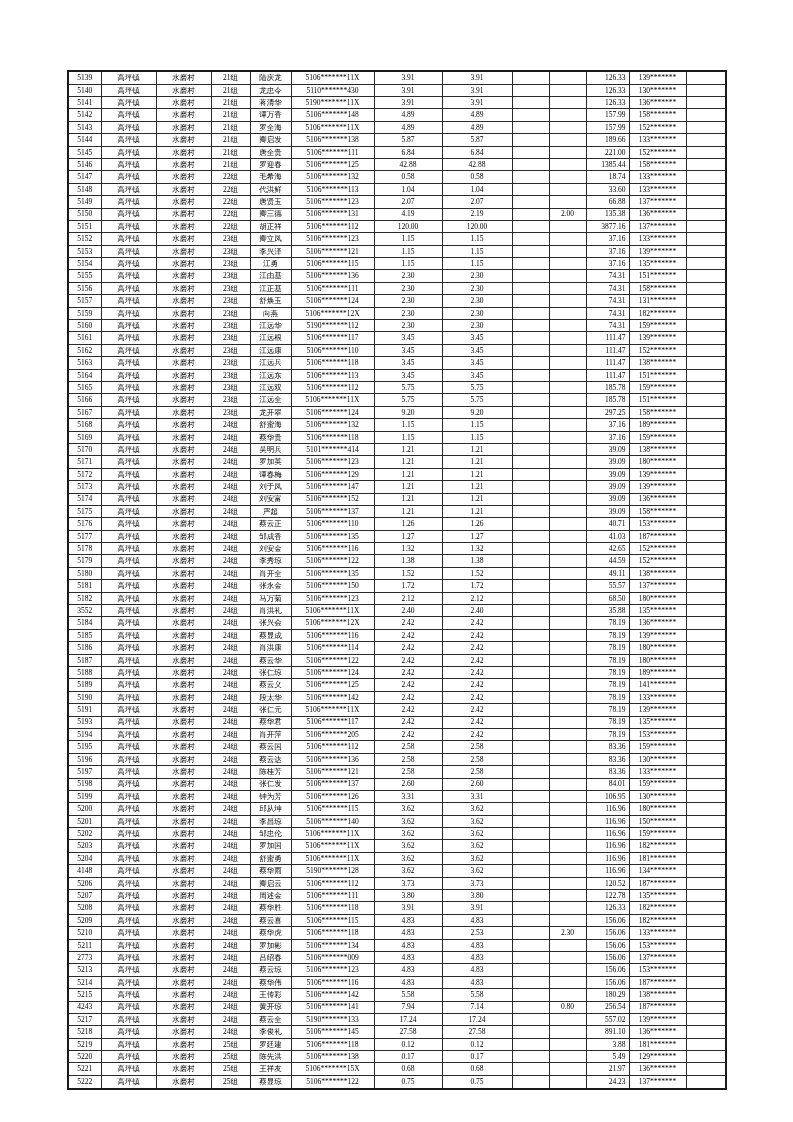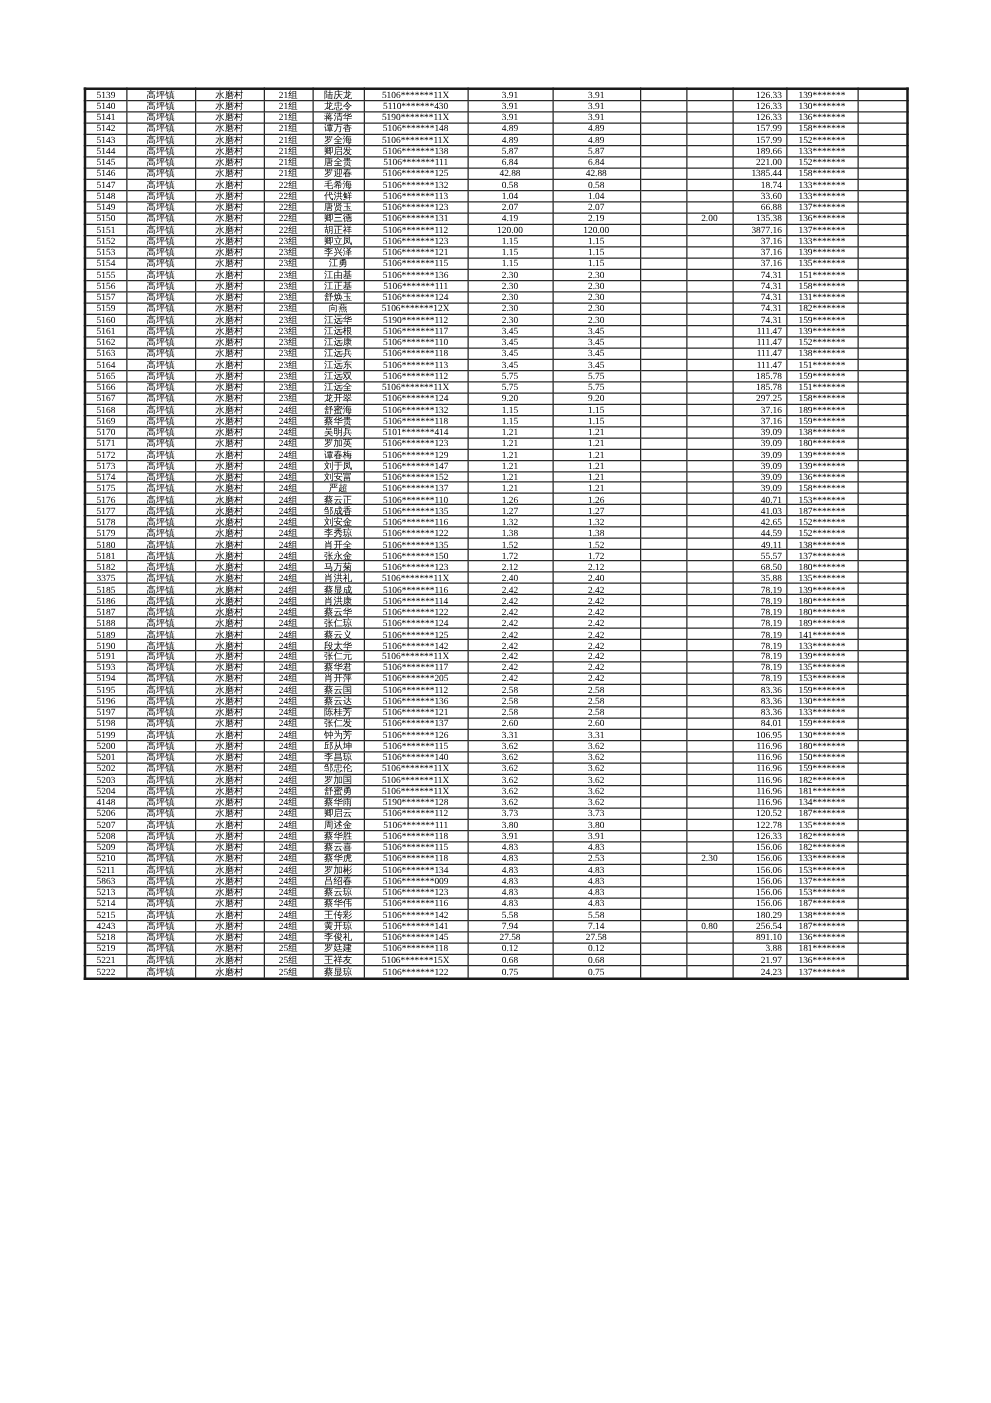--- a/index.html
+++ b/index.html
@@ -1,21 +1,21 @@
 <!DOCTYPE html>
 <html><head>
 <meta charset="utf-8">
 <style>
   html,body{margin:0;padding:0;}
   body{
     width:793px;height:1122px;position:relative;background:#ffffff;
     font-family:"Liberation Serif","DejaVu Serif",serif;color:#000;
   }
   .sheet{
-    position:absolute;left:67px;top:70px;width:658px;height:714px;
+    position:absolute;left:67px;top:70px;width:658px;height:1020px;
     border-collapse:collapse;table-layout:fixed;
     border:2px solid #1a1a1a;
   }
   .sheet td{
     border:1px solid #2a2a2a;
     font-size:7.5px;line-height:1;
     text-align:center;vertical-align:middle;
     padding:0;overflow:hidden;white-space:nowrap;
   }
   .sheet td.amt{text-align:right;padding-right:3px;}
@@ -679,35 +679,50 @@
     <td>5106*******123</td>
     <td>2.12</td>
     <td>2.12</td>
     <td></td>
     <td></td>
     <td class="amt">68.50</td>
     <td>180*******</td>
     <td></td>
   </tr>
       <tr>
-    <td>3375</td>
+    <td>3552</td>
     <td>高坪镇</td>
     <td>水磨村</td>
     <td>24组</td>
     <td>肖洪礼</td>
     <td>5106*******11X</td>
     <td>2.40</td>
     <td>2.40</td>
     <td></td>
     <td></td>
     <td class="amt">35.88</td>
     <td>135*******</td>
     <td></td>
   </tr>
       <tr>
+    <td>5184</td>
+    <td>高坪镇</td>
+    <td>水磨村</td>
+    <td>24组</td>
+    <td>张兴会</td>
+    <td>5106*******12X</td>
+    <td>2.42</td>
+    <td>2.42</td>
+    <td></td>
+    <td></td>
+    <td class="amt">78.19</td>
+    <td>136*******</td>
+    <td></td>
+  </tr>
+      <tr>
     <td>5185</td>
     <td>高坪镇</td>
     <td>水磨村</td>
     <td>24组</td>
     <td>蔡显成</td>
     <td>5106*******116</td>
     <td>2.42</td>
     <td>2.42</td>
     <td></td>
     <td></td>
@@ -1084,21 +1099,21 @@
     <td>5106*******134</td>
     <td>4.83</td>
     <td>4.83</td>
     <td></td>
     <td></td>
     <td class="amt">156.06</td>
     <td>153*******</td>
     <td></td>
   </tr>
       <tr>
-    <td>5863</td>
+    <td>2773</td>
     <td>高坪镇</td>
     <td>水磨村</td>
     <td>24组</td>
     <td>吕绍春</td>
     <td>5106*******009</td>
     <td>4.83</td>
     <td>4.83</td>
     <td></td>
     <td></td>
     <td class="amt">156.06</td>
@@ -1156,20 +1171,35 @@
     <td>水磨村</td>
     <td>24组</td>
     <td>黄开琼</td>
     <td>5106*******141</td>
     <td>7.94</td>
     <td>7.14</td>
     <td></td>
     <td>0.80</td>
     <td class="amt">256.54</td>
     <td>187*******</td>
+    <td></td>
+  </tr>
+      <tr>
+    <td>5217</td>
+    <td>高坪镇</td>
+    <td>水磨村</td>
+    <td>24组</td>
+    <td>蔡云全</td>
+    <td>5190*******133</td>
+    <td>17.24</td>
+    <td>17.24</td>
+    <td></td>
+    <td></td>
+    <td class="amt">557.02</td>
+    <td>139*******</td>
     <td></td>
   </tr>
       <tr>
     <td>5218</td>
     <td>高坪镇</td>
     <td>水磨村</td>
     <td>24组</td>
     <td>李俊礼</td>
     <td>5106*******145</td>
     <td>27.58</td>
@@ -1189,20 +1219,35 @@
     <td>5106*******118</td>
     <td>0.12</td>
     <td>0.12</td>
     <td></td>
     <td></td>
     <td class="amt">3.88</td>
     <td>181*******</td>
     <td></td>
   </tr>
       <tr>
+    <td>5220</td>
+    <td>高坪镇</td>
+    <td>水磨村</td>
+    <td>25组</td>
+    <td>陈先洪</td>
+    <td>5106*******138</td>
+    <td>0.17</td>
+    <td>0.17</td>
+    <td></td>
+    <td></td>
+    <td class="amt">5.49</td>
+    <td>129*******</td>
+    <td></td>
+  </tr>
+      <tr>
     <td>5221</td>
     <td>高坪镇</td>
     <td>水磨村</td>
     <td>25组</td>
     <td>王祥友</td>
     <td>5106*******15X</td>
     <td>0.68</td>
     <td>0.68</td>
     <td></td>
     <td></td>

